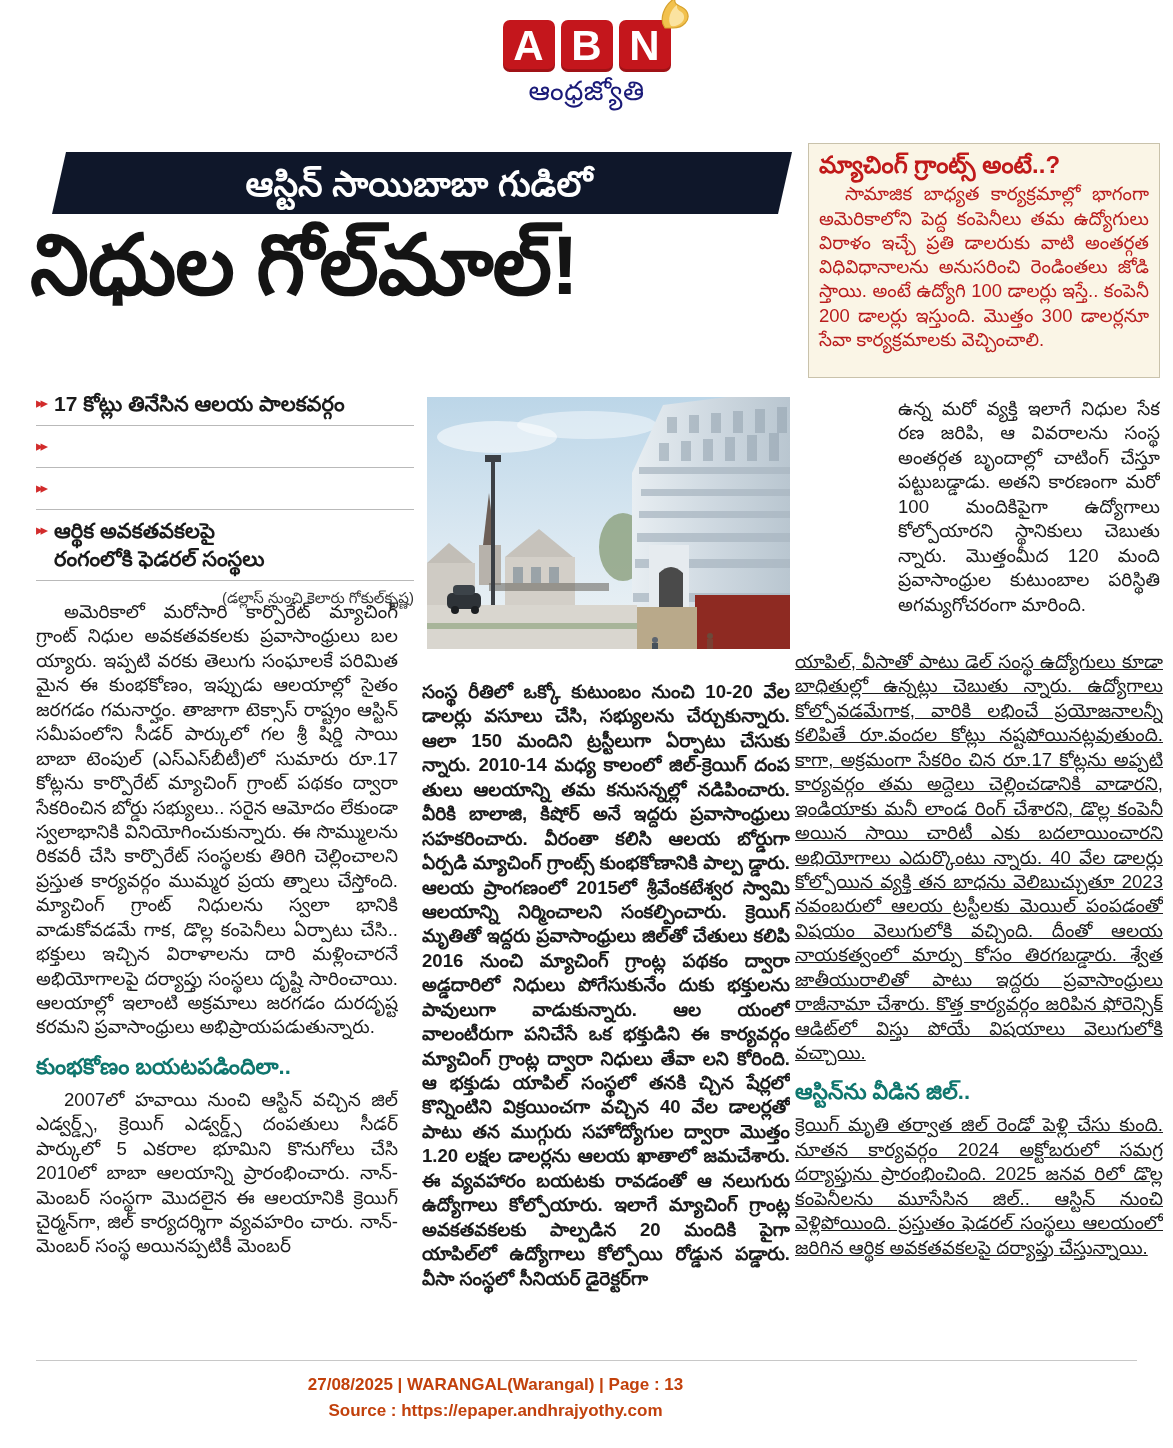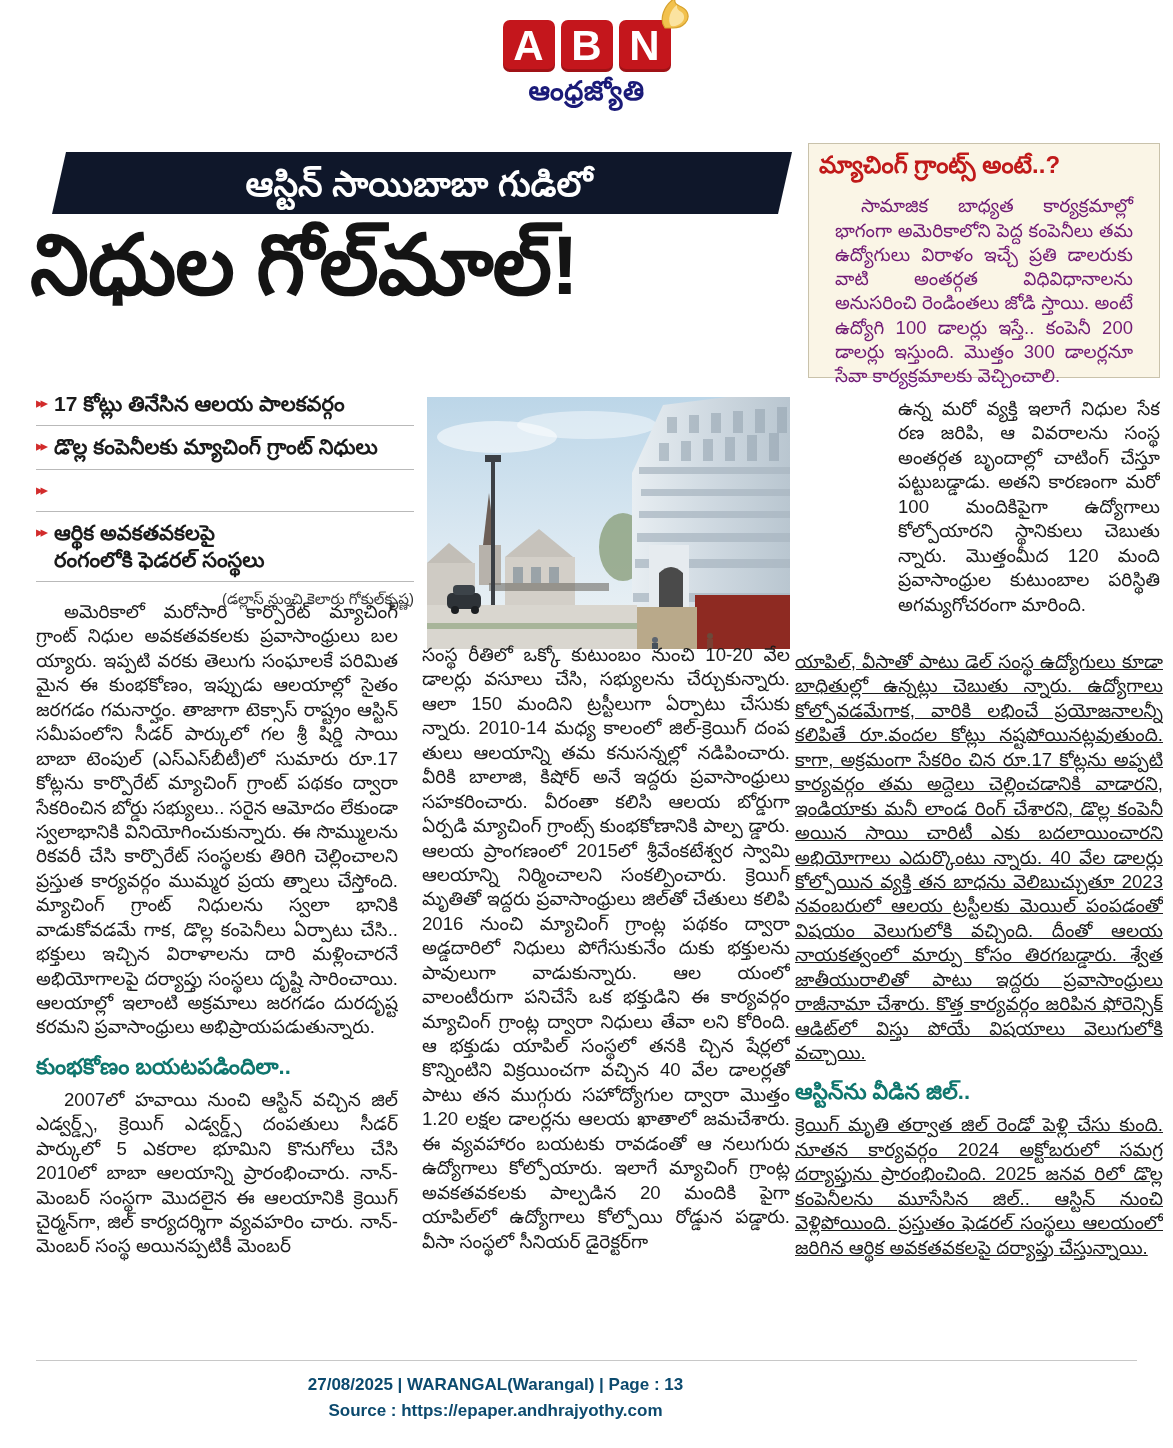--- a/index.html
+++ b/index.html
@@ -14,21 +14,21 @@
   .masthead{position:absolute;left:0;top:8px;width:1173px;height:108px;
             display:flex;align-items:center;justify-content:center;}
   .logo-wrap{position:relative;display:flex;flex-direction:column;align-items:center;}
   .abn-row{display:flex;gap:6px;align-items:flex-end;position:relative;}
   .abn-box{width:52px;height:52px;background:#C4161C;border-radius:7px;
            display:flex;align-items:center;justify-content:center;
            color:#fff;font-weight:bold;font-size:42px;line-height:1;
            font-family:"Liberation Sans",sans-serif;
            box-shadow:inset 0 -3px 0 rgba(0,0,0,.18);}
   .flame{position:absolute;right:-26px;top:-26px;width:40px;height:36px;}
-  .abn-sub{margin-top:6px;color:#1A1A78;font-size:27px;font-weight:bold;
+  .abn-sub{margin-top:6px;color:#1A1A78;font-size:27px;font-weight:normal;
            letter-spacing:.5px;line-height:1;}
 
   
   .kicker{position:absolute;left:52px;top:152px;width:740px;height:62px;
           background:#0f172a;
           clip-path:polygon(14px 0,740px 0,726px 62px,0 62px);
           display:flex;align-items:center;justify-content:center;}
   .kicker span{color:#fff;font-size:35px;font-weight:bold;line-height:1;
                padding-right:6px;}
   .mainhead{position:absolute;left:30px;top:218px;width:760px;
@@ -44,47 +44,47 @@
               letter-spacing:-3px;font-weight:bold;}
   .bullet .txt{font-size:21px;line-height:1.3;color:#1b1b1b;font-weight:600;}
   .byline{text-align:right;font-size:15px;color:#333;margin-top:8px;}
 
   
   .sidebox{position:absolute;left:808px;top:143px;width:352px;height:235px;
            background:#FAF5E6;border:1px solid #c9c2ab;padding:8px 10px;
            box-sizing:border-box;}
   .sidebox h3{margin:0 0 4px 0;color:#C01A1A;font-size:24px;font-weight:bold;
               line-height:1.1;}
-  .sidebox p{margin:16px;font-size:18.5px;line-height:1.31;color:#701a75;
+  .sidebox p{margin:0;font-size:18.5px;line-height:1.31;color:#b91c1c;
              text-align:justify;text-indent:26px;}
 
   
   .photo{position:absolute;left:427px;top:397px;width:363px;height:252px;
          overflow:hidden;background:#cfd8de;}
   .photo svg{display:block;width:100%;height:100%;}
 
   
   .col{position:absolute;font-size:18.6px;line-height:1.315;color:#1b1b1b;
        text-align:justify;}
   .col p{margin:0 0 2px 0;text-indent:28px;}
   .col h4{margin:13px 0 6px 0;font-size:22px;font-weight:bold;color:#0f766e;
           text-indent:0;}
   #col1{left:36px;top:600px;width:362px;height:770px;overflow:hidden;}
-  #col2{left:422px;top:643px;width:368px;height:710px;overflow:hidden;}
+  #col2{left:422px;top:680px;width:368px;height:710px;overflow:hidden;font-weight:bold;}
   #col2 p{text-indent:0;}
   #col3{left:898px;top:397px;width:262px;height:250px;overflow:hidden;}
   #col3 p{text-indent:0;}
   #col3b{left:795px;top:650px;width:368px;height:720px;overflow:hidden;}
   #col3b p{text-indent:0;text-decoration:underline;}
 
   
   .footrule{position:absolute;left:36px;top:1360px;width:1101px;height:1px;
             background:#c8c8c8;}
   .footer{position:absolute;left:0;top:1372px;width:991px;text-align:center;
-          color:#0c4a6e;font-size:17px;line-height:1.5;font-weight:600;}
+          color:#c2410c;font-size:17px;line-height:1.5;font-weight:600;}
 </style>
 </head>
 <body>
 
 <div class="page">
 
   <div class="masthead">
     <div class="logo-wrap">
       <div class="abn-row">
         <div class="abn-box">A</div>
@@ -104,21 +104,20 @@
   </div>
   <div class="mainhead">నిధుల గోల్‌మాల్!</div>
 
   <div class="bullets">
     <div class="bullet">
       <span class="mk">▸▸</span>
       <span class="txt">17 కోట్లు తినేసిన ఆలయ పాలకవర్గం</span>
     </div>
     <div class="bullet">
       <span class="mk">▸▸</span>
-      <span class="txt">డొల్ల కంపెనీలకు మ్యాచింగ్ గ్రాంట్ నిధులు</span>
     </div>
     <div class="bullet">
       <span class="mk">▸▸</span>
     </div>
     <div class="bullet">
       <span class="mk">▸▸</span>
       <span class="txt" style="white-space:pre-line">ఆర్థిక అవకతవకలపై
 రంగంలోకి ఫెడరల్ సంస్థలు</span>
     </div>
     <div class="byline">(డల్లాస్ నుంచి కెలారు గోకుల్‌కృష్ణ)</div>

